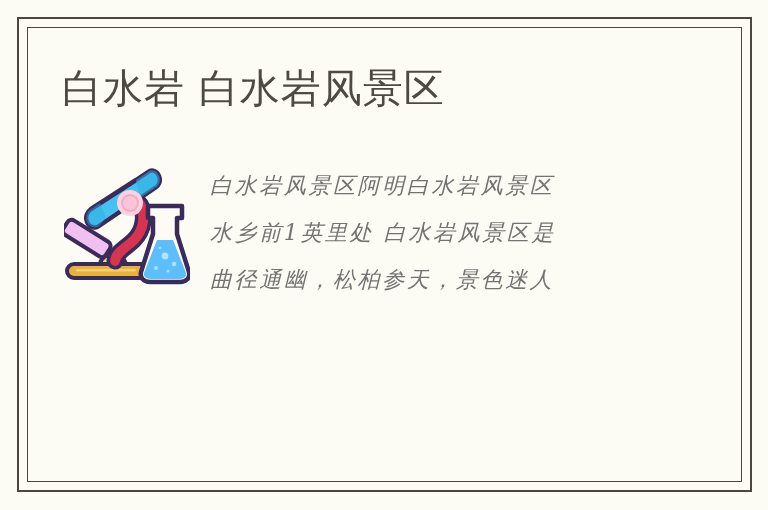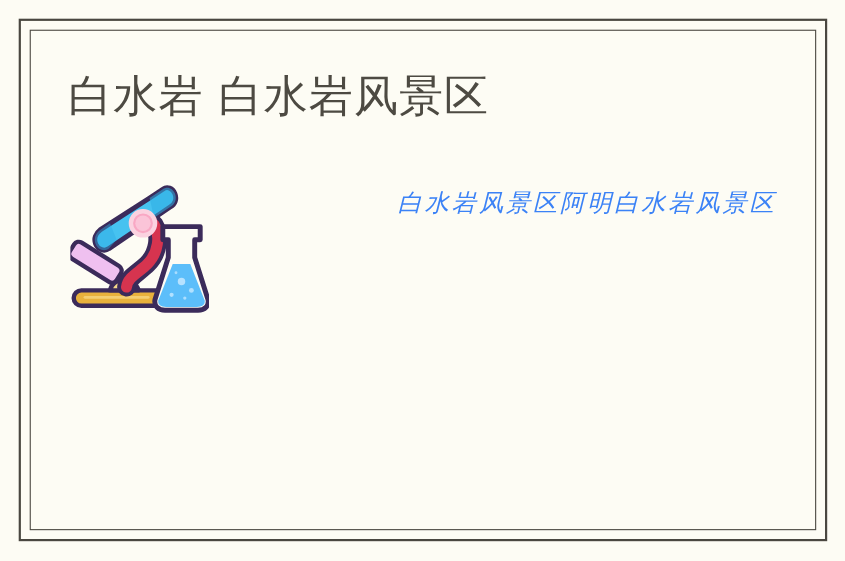--- a/index.html
+++ b/index.html
@@ -80,27 +80,26 @@
 
   .body-text {
     flex: 1 1 auto;
     padding-left: 18px;
     padding-top: 2px;
   }
 
   .body-line {
     font-size: 22px;
     line-height: 47px;
-    color: #3b82f6;
+    color: #737373;
     letter-spacing: 2.6px;
     white-space: nowrap;
     font-family: "DejaVu Serif", "Liberation Serif", serif;
     font-style: italic;
     font-weight: 400;
-    text-align: right;
   }
 </style>
 </head>
 <body>
 
 <div class="card">
 
   <div class="frame-outer"></div>
   <div class="frame-inner"></div>
 
@@ -147,16 +146,18 @@
           <circle cx="110" cy="96" r="2.2" fill="#BBE4FF" opacity="0.9"></circle>
           <circle cx="92" cy="100" r="1.9" fill="#BBE4FF" opacity="0.9"></circle>
           <circle cx="104" cy="103" r="1.5" fill="#BBE4FF" opacity="0.85"></circle>
           <circle cx="96" cy="80" r="1.3" fill="#BBE4FF" opacity="0.8"></circle>
         </g>
       </svg>
     </div>
 
     <div class="body-text">
       <div class="body-line">白水岩风景区阿明白水岩风景区</div>
+      <div class="body-line">水乡前1英里处 白水岩风景区是</div>
+      <div class="body-line">曲径通幽，松柏参天，景色迷人</div>
     </div>
 
   </div>
 </div>
 
 </body></html>

